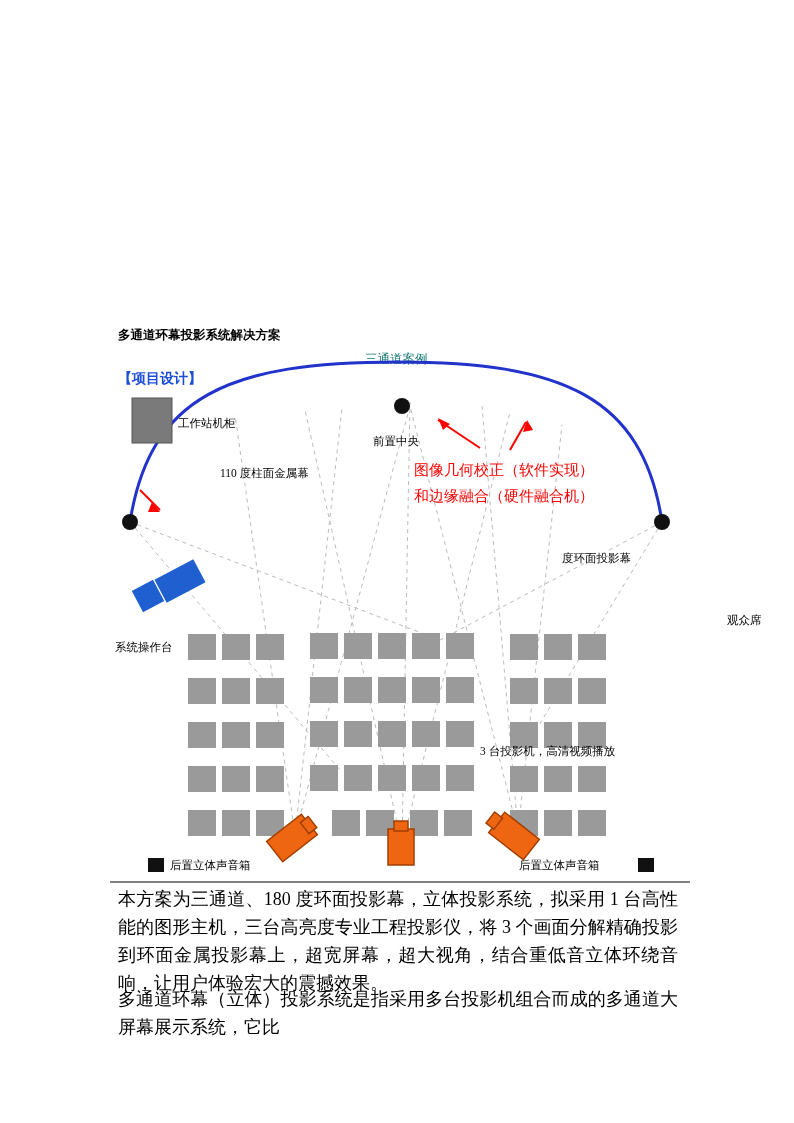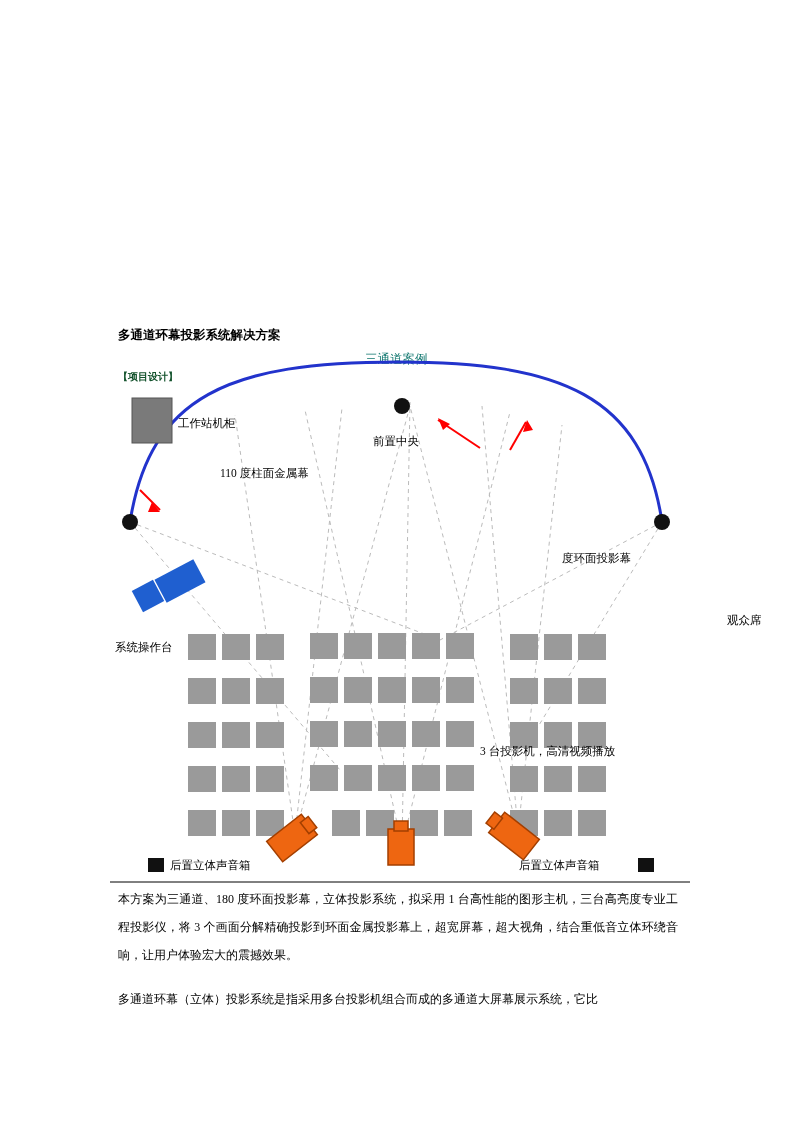--- a/index.html
+++ b/index.html
@@ -31,22 +31,22 @@
     letter-spacing: 0px;
     color: #000;
     white-space: nowrap;
   }
   .section-label {
     position: absolute;
     left: 118px;
     top: 370px;
     font-family: "Liberation Sans", sans-serif;
     font-weight: bold;
-    font-size: 10px;
-    color: #14532d;
+    font-size: 14px;
+    color: #1d4ed8;
     white-space: nowrap;
   }
   .figure {
     position: absolute;
     left: 110px;
     top: 340px;
     width: 580px;
     height: 545px;
   }
   .figure svg {
@@ -74,21 +74,21 @@
     font-size: 15px;
     color: #ff0000;
     white-space: nowrap;
     line-height: 26px;
   }
   .body-text {
     position: absolute;
     left: 118px;
     width: 560px;
     font-family: "Liberation Serif", serif;
-    font-size: 12px;
+    font-size: 18px;
     line-height: 28px;
     color: #000;
     text-align: justify;
   }
   .p1 { top: 885px; }
   .p2 { top: 985px; }
 </style>
 </head>
 <body>
 
@@ -230,17 +230,21 @@
 
     <span class="fig-label" style="left:5px; top:300px;">系统操作台</span>
     <span class="fig-label" style="left:370px; top:404px;">3 台投影机，高清视频播放</span>
     <span class="fig-label" style="left:60px; top:518px;">后置立体声音箱</span>
     <span class="fig-label" style="left:409px; top:518px;">后置立体声音箱</span>
   </div>
 
   <div class="fig-label" style="position:absolute; left:727px; top:613px;">观众席</div>
 
 
+  <div class="annot" style="left:414px; top:457px;">
+    <div>图像几何校正（软件实现）</div>
+    <div>和边缘融合（硬件融合机）</div>
+  </div>
 
   <div class="body-text p1">本方案为三通道、180 度环面投影幕，立体投影系统，拟采用 1 台高性能的图形主机，三台高亮度专业工程投影仪，将 3 个画面分解精确投影到环面金属投影幕上，超宽屏幕，超大视角，结合重低音立体环绕音响，让用户体验宏大的震撼效果。</div>
   <div class="body-text p2">多通道环幕（立体）投影系统是指采用多台投影机组合而成的多通道大屏幕展示系统，它比</div>
 
 </div>
 
 </body></html>

